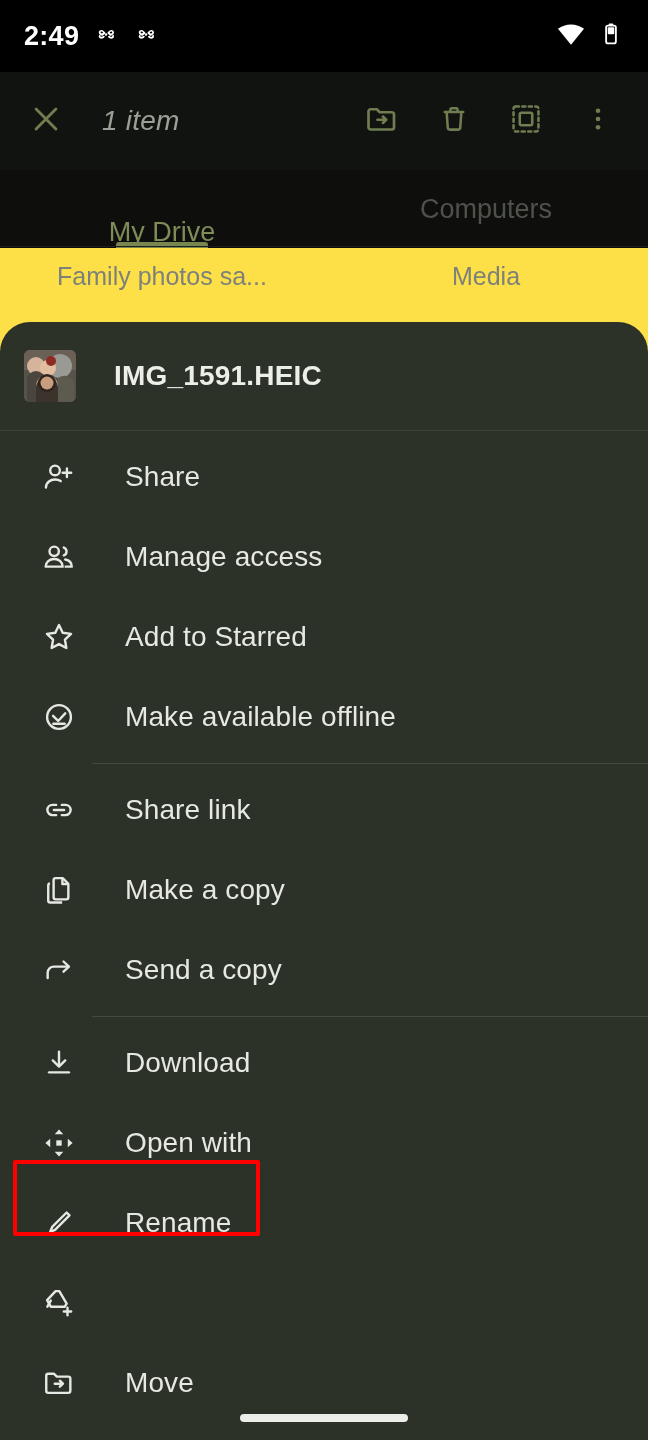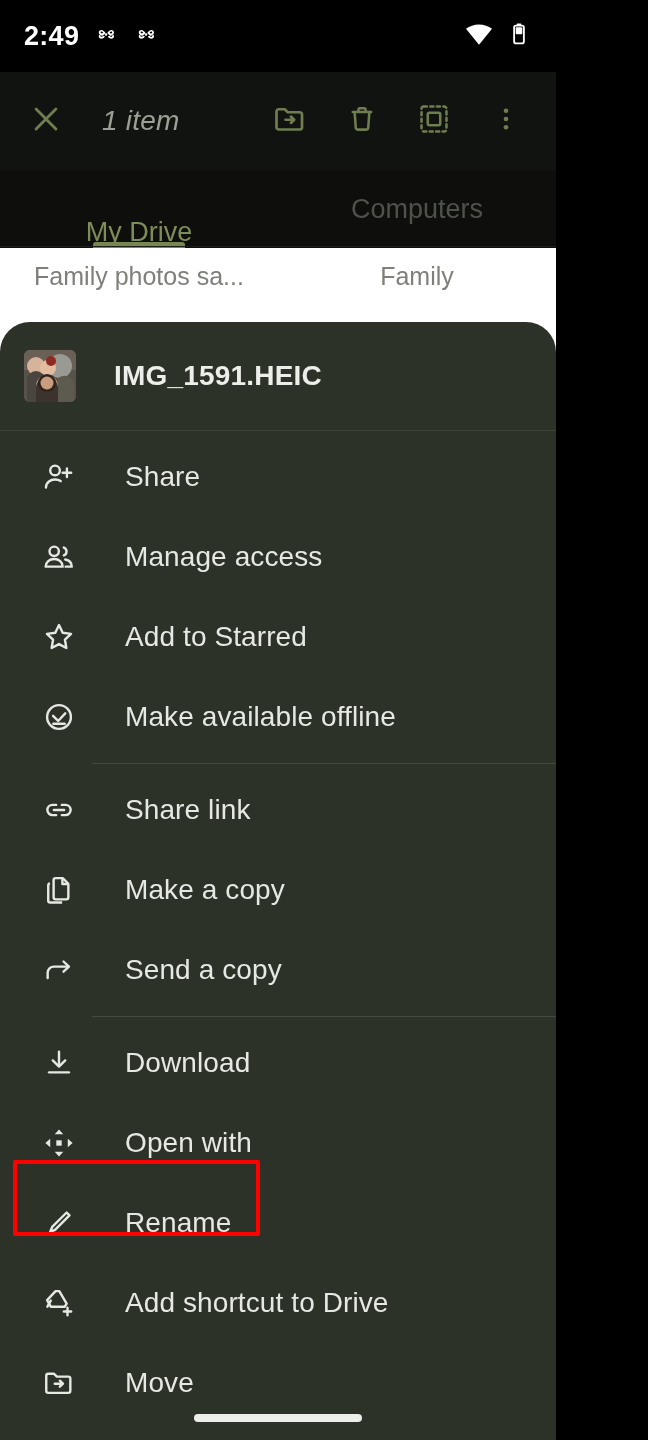--- a/index.html
+++ b/index.html
@@ -4,22 +4,22 @@
 <style>
   * { margin:0; padding:0; box-sizing:border-box; }
   html, body {
     width:648px; height:1440px;
     background:#000;
     font-family:"Liberation Sans", sans-serif;
     overflow:hidden;
   }
   #screen {
     position:relative;
-    width:556px; height:1440px;
-    background:#ffffff;
+    width:648px; height:1440px;
+    background:#fde047;
   }
 
   
   .statusbar {
     position:absolute; top:0; left:0; right:0; height:72px;
     background:#000;
     display:flex; align-items:center;
     padding:0 24px;
   }
   .sb-left { display:flex; align-items:center; gap:14px; }
@@ -231,21 +231,21 @@
       <span>Computers</span>
     </div>
   </div>
   <div class="tabs-rule"></div>
 
   <div class="chiprow">
     <div class="chip">
       <span>Family photos sa...</span>
     </div>
     <div class="chip">
-      <span>Family</span>
+      <span>Media</span>
     </div>
   </div>
 
   <div class="sheet">
 
     <div class="sheet-head">
       <div class="thumb">
         <svg viewBox="0 0 52 52" preserveAspectRatio="xMidYMid slice">
           <rect width="52" height="52" fill="#57534a"></rect>
           <rect x="0" y="0" width="52" height="20" fill="#6a6056"></rect>
@@ -387,21 +387,20 @@
       </div>
 
       <div class="menu-item">
         <span class="mi-icon">
           <svg width="34" height="34" viewBox="0 0 24 24" fill="none" stroke="#e6e8e3" stroke-width="1.7" stroke-linecap="round" stroke-linejoin="round">
             <path d="M9.6 3.6h2.6l5.2 8.8-1.3 2.2H6.2L3.6 10z"></path>
             <path d="M3.8 14.6l2.4-4.3"></path>
             <path d="M18 15.4v5.2M15.4 18h5.2"></path>
           </svg>
         </span>
-        <span class="mi-label">Add shortcut to Drive</span>
       </div>
 
       <div class="menu-item">
         <span class="mi-icon">
           <svg width="34" height="34" viewBox="0 0 24 24" fill="none" stroke="#e6e8e3" stroke-width="1.7" stroke-linecap="round" stroke-linejoin="round">
             <path d="M3 7a1.5 1.5 0 011.5-1.5h4l2 2h8A1.5 1.5 0 0120 9v8.5A1.5 1.5 0 0118.5 19h-14A1.5 1.5 0 013 17.5V7z"></path>
             <path d="M9 12.5h5.5M12.6 10.4l2.2 2.1-2.2 2.1"></path>
           </svg>
         </span>
         <span class="mi-label">Move</span>

